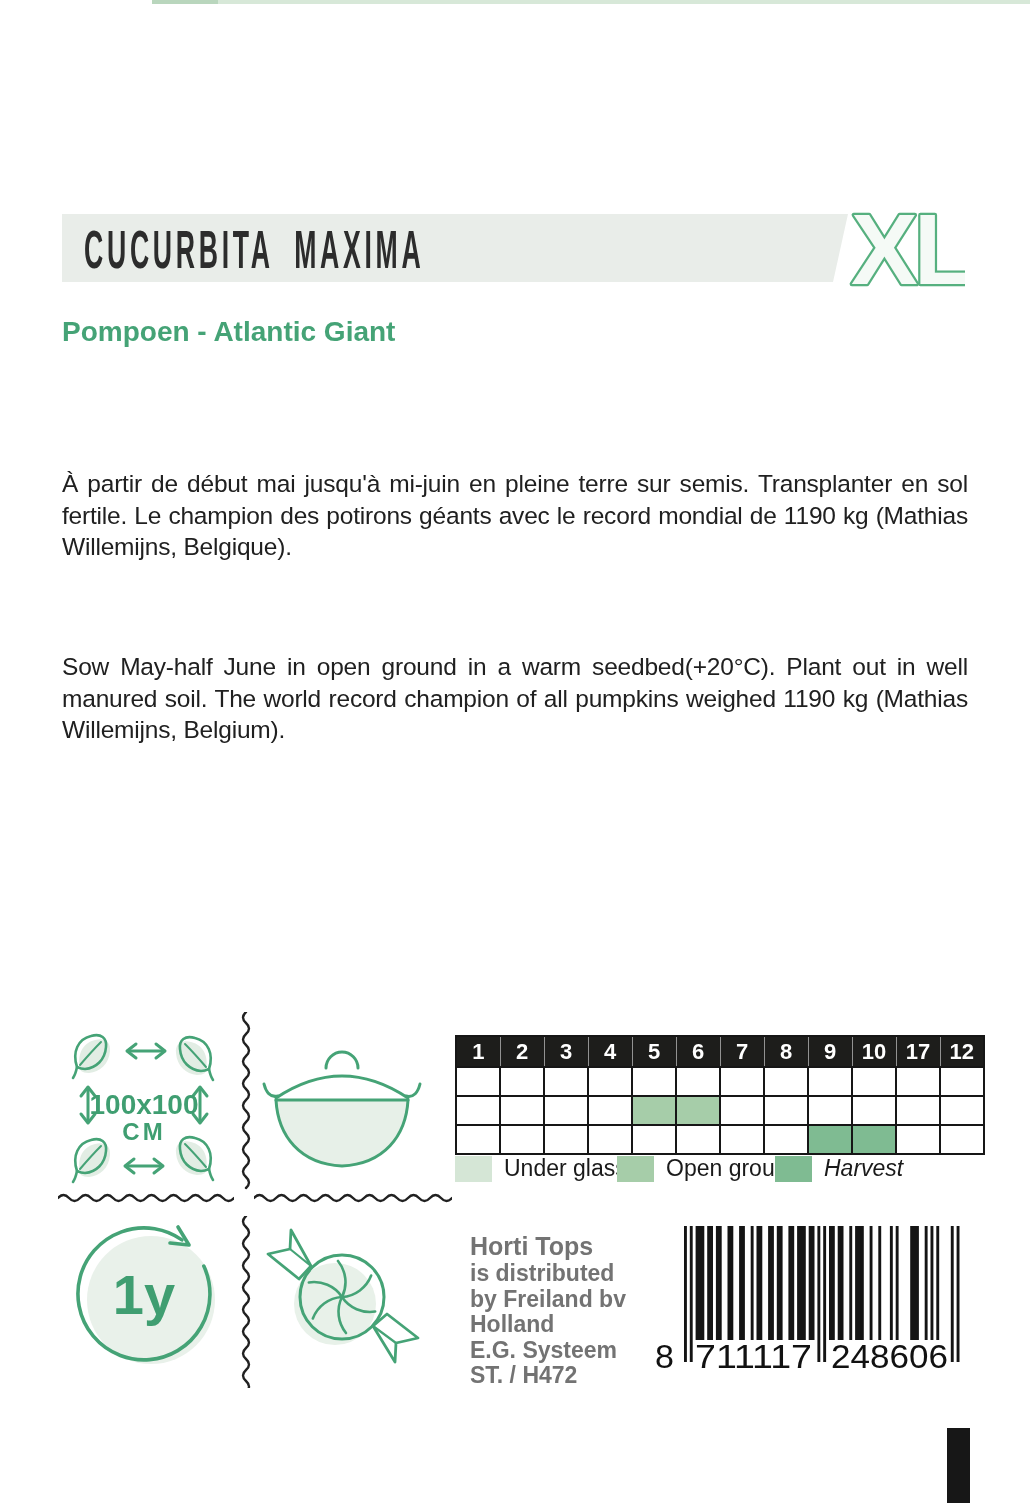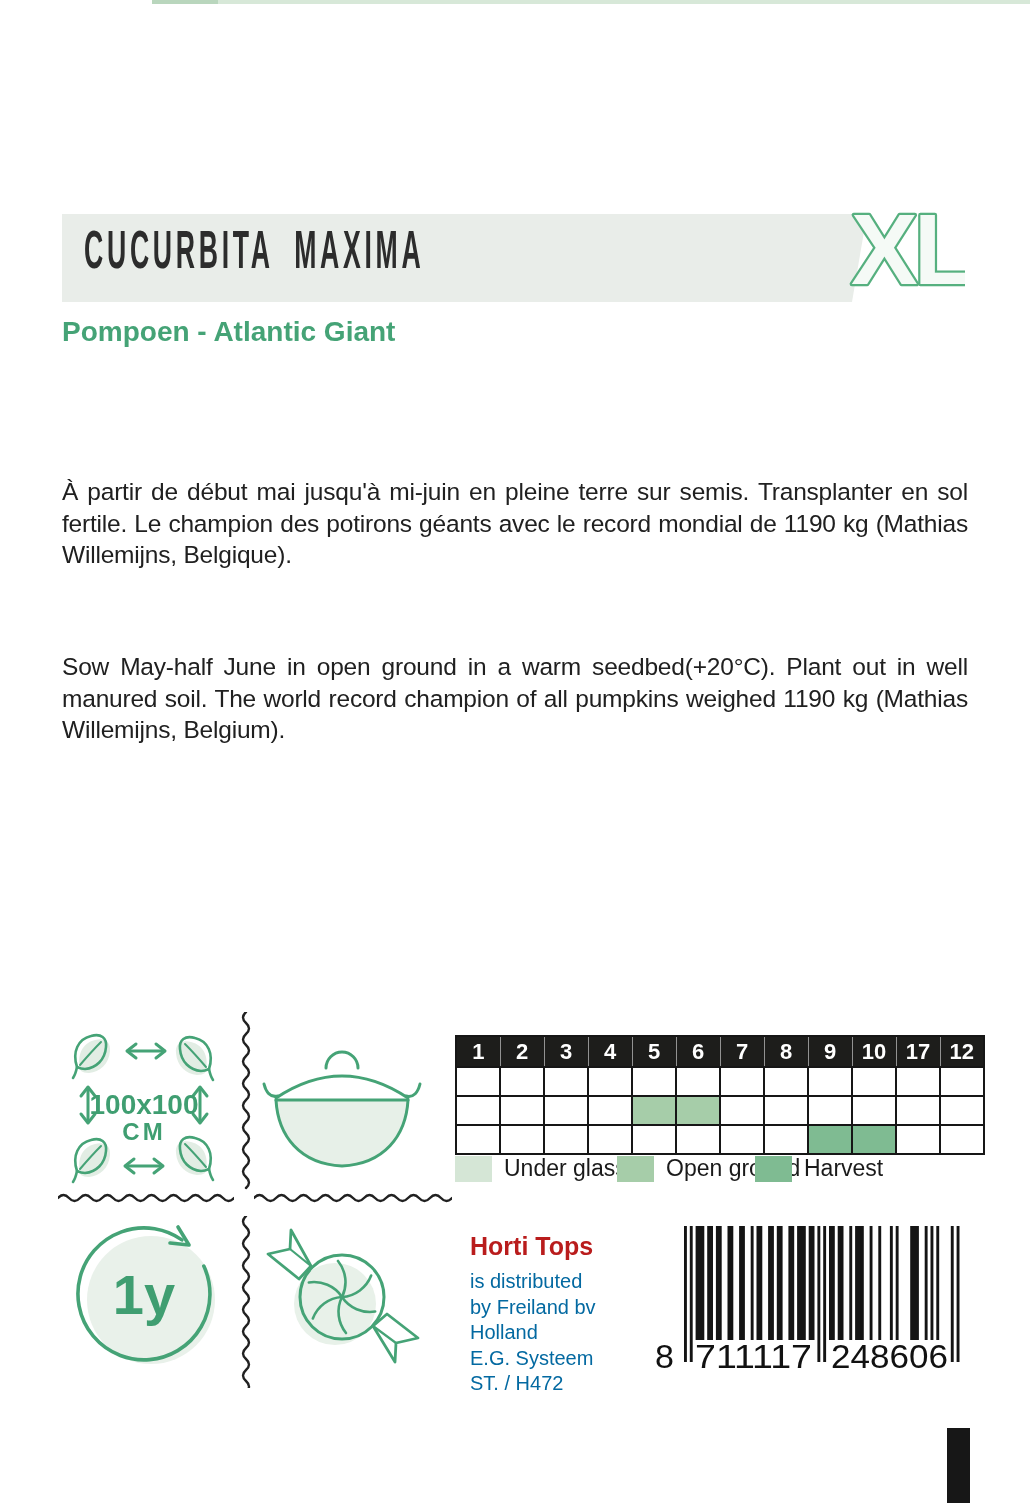--- a/index.html
+++ b/index.html
@@ -4,37 +4,37 @@
 <style>
   html,body{margin:0;padding:0;background:#fff;}
   .page{position:relative;width:1030px;height:1503px;background:#fff;overflow:hidden;
         font-family:"Liberation Sans",sans-serif;color:#1f1f1f;}
 
   
   .topline{position:absolute;left:152px;top:0;width:878px;height:4px;background:#d7e8d8;}
   .topline-dark{position:absolute;left:0;top:0;width:66px;height:4px;background:#b9d6bd;display:block;}
 
   
-  .species-band{position:absolute;left:62px;top:214px;width:786px;height:88px;background:#e9ede9;
-        clip-path:polygon(0 0,100% 0,calc(100% - 15px) 100%,0 100%);padding-left:19px;}
+  .species-band{position:absolute;left:62px;top:214px;width:786px;height:68px;background:#e9ede9;
+        clip-path:polygon(0 0,100% 0,calc(100% - 15px) 100%,0 100%);}
   .species-title{position:absolute;left:22px;top:4px;display:inline-block;white-space:nowrap;
         font-size:36px;font-weight:bold;letter-spacing:5px;word-spacing:14px;color:#2c2c2c;
         transform:scaleX(0.74) scaleY(1.5);transform-origin:0 0;}
 
   .xl-badge{position:absolute;left:843px;top:196px;width:122px;height:106px;}
   .xl-text{font-family:"Liberation Sans",sans-serif;font-size:100px;font-weight:bold;
         fill:#f5faf6;stroke:#56b07f;stroke-width:4.5px;stroke-linejoin:round;paint-order:stroke;
         letter-spacing:-4px;}
 
   
   .lang{position:absolute;left:62px;width:906px;}
   .lang h2{margin:0;font-size:28px;font-weight:bold;color:#45a376;letter-spacing:0;}
   .lang p{margin:0;font-size:24.5px;line-height:31.5px;text-align:justify;color:#202020;letter-spacing:-0.2px;}
   .s1{top:316px}.s1 p{margin-top:9px}
-  .s2{top:468px}.s2 p{margin-top:8px}
+  .s2{top:468px}.s2 p{}
   .s3{top:636px}.s3 p{margin-top:15px}
   .s4{top:803px}.s4 p{margin-top:8px}
 
   
   .gs{stroke:#45a376;fill:none;stroke-linecap:round;stroke-linejoin:round;}
   .icon-label{fill:#3f9e71;font-weight:bold;font-family:"Liberation Sans",sans-serif;}
 
   svg.abs{position:absolute;}
 
   
@@ -48,22 +48,22 @@
        height:29px;border:1.5px solid #929292;}
   .cal tbody td{background:#fff;height:27px;border:2px solid #161616;}
 
   .legend{position:absolute;left:455px;top:1155px;width:540px;height:30px;}
   .legend-item{position:absolute;top:0;white-space:nowrap;}
   .legend-swatch{display:inline-block;width:37px;height:26px;vertical-align:middle;}
   .legend-label{font-size:23px;color:#1a1a1a;margin-left:12px;vertical-align:middle;}
 
   
   .dist{position:absolute;left:470px;top:1232px;}
-  .dist-name{margin:0 0 8px 0;font-size:25px;font-weight:bold;color:#b91c1c;}
-  .dist-line{font-size:20px;line-height:25.5px;color:#0369a1;}
+  .dist-name{margin:0 0 0 0;font-size:25px;font-weight:bold;color:#737373;}
+  .dist-line{font-size:23px;line-height:25.5px;color:#737373;font-weight:bold;}
 
   
   .barcode{position:absolute;left:650px;top:1222px;}
   .bc-num{font-family:"Liberation Sans",sans-serif;font-size:34px;fill:#111;}
 
   .corner-mark{position:absolute;left:947px;top:1428px;width:23px;height:75px;background:#171717;}
 </style>
 </head>
 <body>
 
@@ -209,21 +209,21 @@
           <td style="background: rgb(127, 187, 146);"></td>
           <td style="background: rgb(127, 187, 146);"></td>
           <td></td>
           <td></td>
         </tr>
       </tbody>
   </table>
   <div class="legend" id="legend">
       <span class="legend-item" style="left: 0px;"><span class="legend-swatch" style="background: rgb(213, 230, 214);"></span><span class="legend-label">Under glass</span></span>
       <span class="legend-item" style="left: 162px;"><span class="legend-swatch" style="background: rgb(166, 205, 169);"></span><span class="legend-label">Open ground</span></span>
-      <span class="legend-item" style="left: 300px;"><span class="legend-swatch" style="background: rgb(127, 187, 146);"></span><span class="legend-label">Harvest</span></span>
+      <span class="legend-item" style="left: 320px; font-style: italic;"><span class="legend-swatch" style="background: rgb(127, 187, 146);"></span><span class="legend-label">Harvest</span></span>
     </div>
 
   <svg class="abs" style="left:66px;top:1218px" width="160" height="160" viewBox="0 0 160 160">
     <circle cx="85" cy="82" r="64" fill="#e9f1ea" stroke="none"></circle>
     <path class="gs" stroke-width="3.6" d="M137.8,48.1 A66,66 0 1 1 115.9,21.9"></path>
     <path class="gs" stroke-width="3.6" d="M104,25 L123,27 L112,9"></path>
     <text class="icon-label" x="78" y="96" font-size="56" text-anchor="middle">1y</text>
   </svg>
 
   <svg class="abs" style="left:265px;top:1222px" width="170" height="165" viewBox="0 0 170 165">

